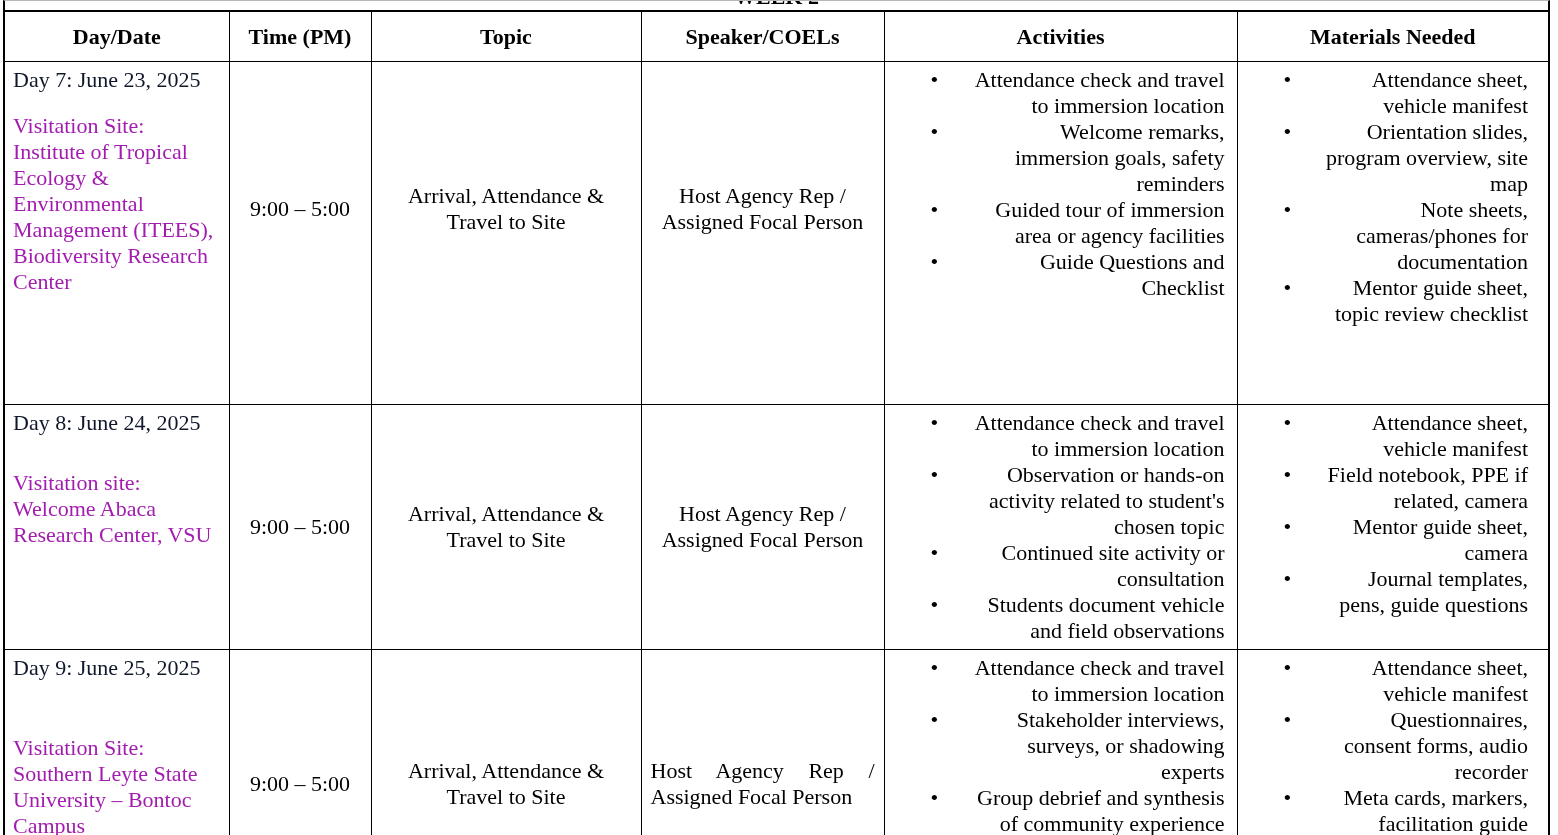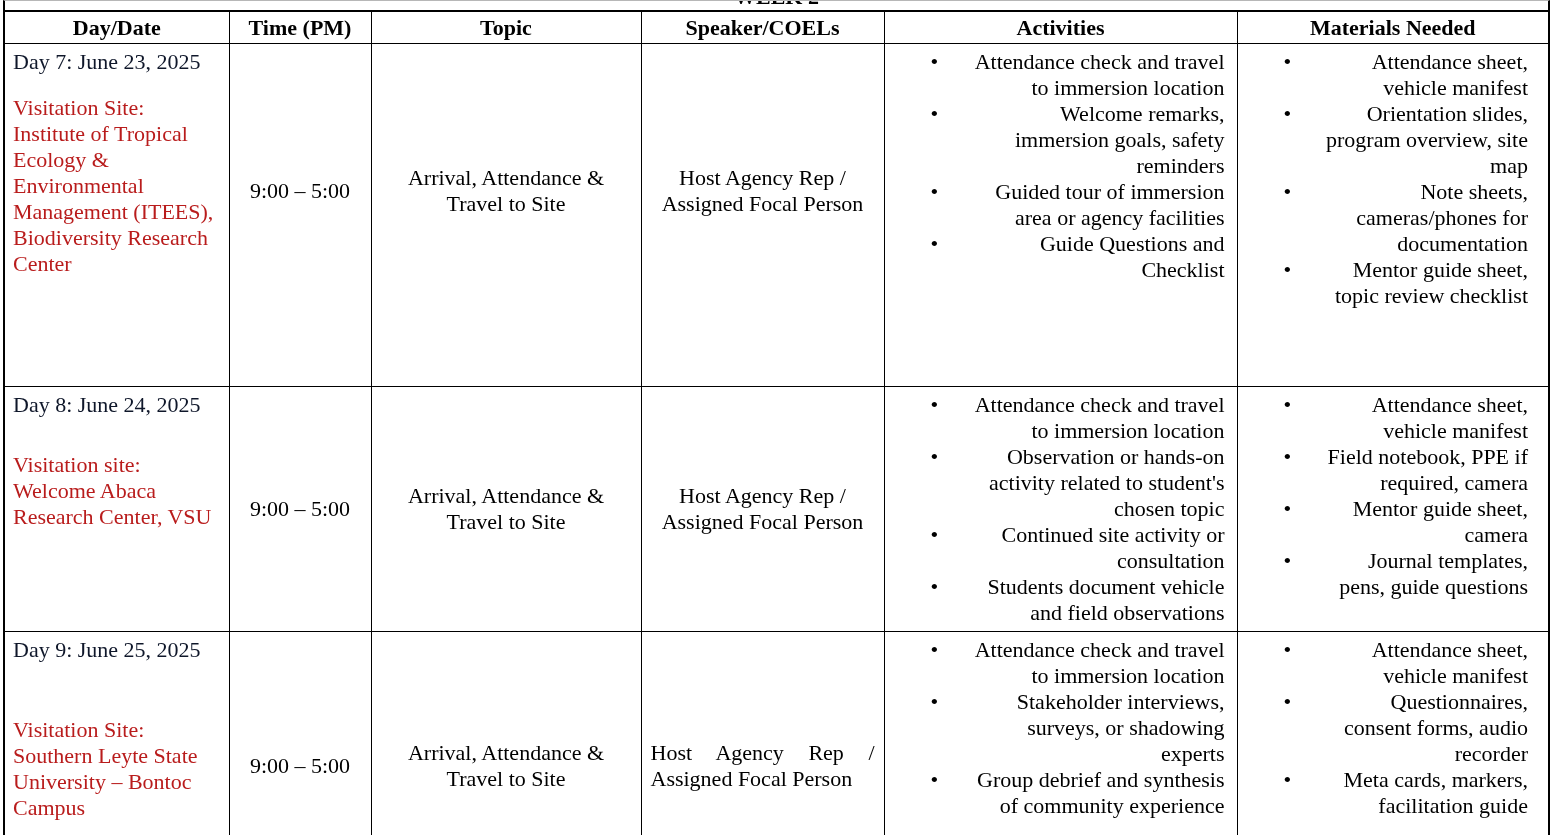--- a/index.html
+++ b/index.html
@@ -36,36 +36,36 @@
 
   th, td {
     border:1.5px solid #000;
     padding:0;
     font-size:22px; line-height:26px;
     vertical-align:top;
     overflow:hidden;
   }
   th {
     height:29px; font-weight:bold; text-align:center; vertical-align:middle;
-    padding:1px 2px;
+    padding:10px 2px;
   }
   tbody tr:nth-child(1) td { height:294px; }
   tbody tr:nth-child(2) td { height:229px;margin-left:8px; }
   tbody tr:nth-child(3) td { height:267px; }
 
   td.day-cell  { padding:5px 6px 5px 8px; }
   td.mid-cell  { vertical-align:middle; text-align:center; padding:0 8px; }
   tbody tr:nth-child(1) td.mid-cell { padding-bottom:48px; }
   tbody tr:nth-child(3) td.mid-cell { padding-bottom:26px; }
   td.speaker-cell.justified { text-align:justify; text-justify:inter-word; padding:0 9px; }
   td.list-cell { padding:5px 12px 5px 0; }
   td.materials-cell { padding-right:20px; }
 
   .day { color:#0f172a; }
-  .site { color:#b91c1c; }
+  .site { color:#a21caf; }
   .site .site-line { display:block; }
   .site.gap1 { margin-top:20px; }
   .site.gap2 { margin-top:34px; }
   .site.gap3 { margin-top:54px; }
 
   .bullet {
     position:relative;
     padding-left:82px;
     margin:0 0 0 0;
     text-align:right;
@@ -145,21 +145,21 @@
             <div>Host Agency Rep / Assigned Focal Person</div>
           </td>
           <td class="list-cell">
             <div class="bullet">Attendance check and travel to immersion location</div>
             <div class="bullet">Observation or hands-on activity related to student's chosen topic</div>
             <div class="bullet">Continued site activity or consultation</div>
             <div class="bullet">Students document vehicle and field observations</div>
           </td>
           <td class="list-cell materials-cell">
             <div class="bullet">Attendance sheet, vehicle manifest</div>
-            <div class="bullet">Field notebook, PPE if required, camera</div>
+            <div class="bullet">Field notebook, PPE if related, camera</div>
             <div class="bullet">Mentor guide sheet, camera</div>
             <div class="bullet">Journal templates, pens, guide questions</div>
           </td>
         </tr>
         <tr>
           <td class="day-cell">
             <div class="day">Day 9: June 25, 2025</div>
             <div class="site gap3"><span class="site-line">Visitation Site:</span><span class="site-name">Southern Leyte State University – Bontoc Campus</span></div>
           </td>
           <td class="mid-cell">

